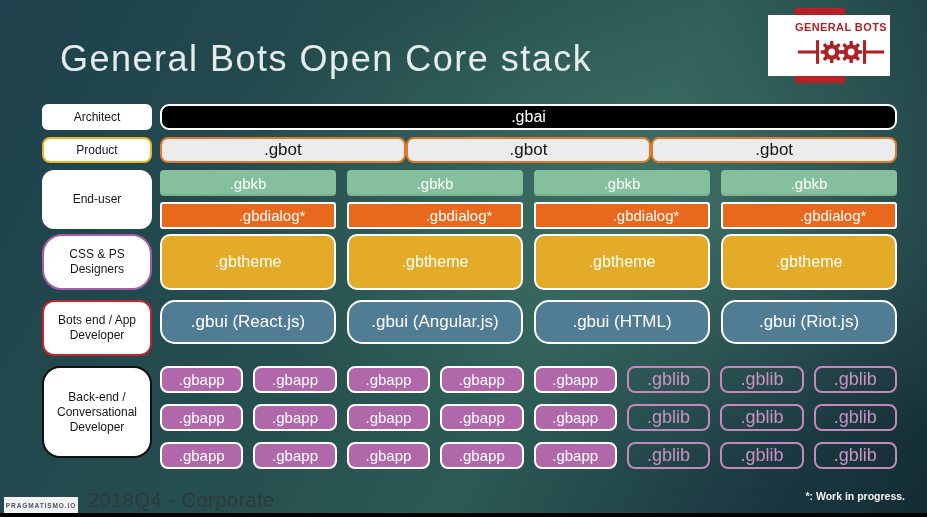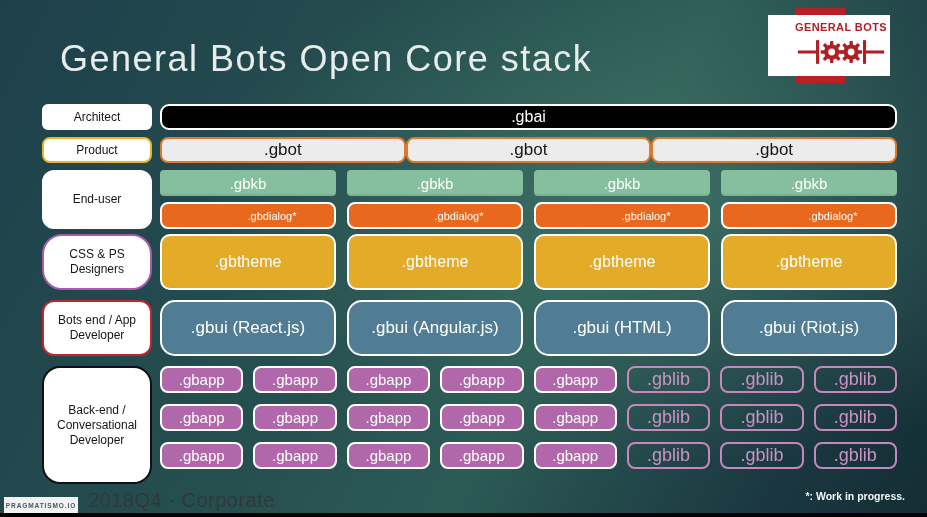--- a/index.html
+++ b/index.html
@@ -32,37 +32,37 @@
   .box{
     display:flex;align-items:center;justify-content:center;box-sizing:border-box;
     white-space:nowrap;
   }
   
   .r-gbai{top:104px;height:26px;grid-template-columns:1fr;}
   .r-gbot{top:137px;height:26px;grid-template-columns:repeat(3,1fr);}
   .r-gbkb{top:170px;height:26px;grid-template-columns:repeat(4,1fr);gap:11px;}
   .r-gbdialog{top:202px;height:27px;grid-template-columns:repeat(4,1fr);gap:11px;}
   .r-gbtheme{top:234px;height:56px;grid-template-columns:repeat(4,1fr);gap:11px;}
-  .r-gbui{top:300px;height:56px;grid-template-columns:repeat(4,1fr);gap:11px;}
+  .r-gbui{top:300px;height:44px;grid-template-columns:repeat(4,1fr);gap:11px;}
   .r-app1{top:366px;height:27px;}
   .r-app2{top:404px;height:27px;}
   .r-app3{top:442px;height:27px;}
   .r-app1,.r-app2,.r-app3{grid-template-columns:repeat(8,1fr);gap:10px;}
   
   .l-architect{top:104px;height:26px;border:2px solid #ffffff;border-radius:6px;}
   .l-product{top:137px;height:26px;border:2px solid #e9b52c;border-radius:8px;}
   .l-enduser{top:170px;height:59px;border:2px solid #ffffff;border-radius:12px;}
   .l-designers{top:234px;height:56px;border:2px solid #a85ca8;border-radius:20px;}
   .l-frontend{top:300px;height:56px;border:2px solid #bf272c;border-radius:12px;}
-  .l-backend{top:366px;height:118px;border:2px solid #111111;border-radius:18px;}
+  .l-backend{top:366px;height:92px;border:2px solid #111111;border-radius:18px;}
   
   .b-gbai{background:#000;color:#fff;border:2px solid #fff;border-radius:9px;font-size:16px;}
   .b-gbot{background:#ececec;color:#151515;border:2px solid #e0792b;border-radius:8px;font-size:17px;}
   .b-gbkb{background:#86bf9d;color:#fefefe;border-radius:4px;font-size:15px;box-shadow:inset 0 -2px 0 rgba(0,0,0,0.08);}
-  .b-gbdialog{background:#e8691d;color:#fff;border:2px solid #fff;border-radius:8px;font-size:11px;padding-left:48px;}
+  .b-gbdialog{background:#e8691d;color:#fff;border:2px solid #fff;border-radius:3px;font-size:15px;padding-left:48px;}
   .b-gbtheme{background:#e3ab27;color:#fff;border:2px solid #fff;border-radius:10px;font-size:16px;}
   .b-gbui{background:#507d93;color:#fff;border:2px solid #fff;border-radius:15px;font-size:17px;}
   .b-gbapp{background:#b168ab;color:#fff;border:2px solid #fff;border-radius:8px;font-size:15px;}
   .b-gblib{background:transparent;color:#cb92c5;border:2px solid #c488bd;border-radius:8px;font-size:18px;}
   
   .brand-box{
     position:absolute;left:4px;top:497px;width:74px;height:16px;background:#f2f2f2;
     display:flex;align-items:center;justify-content:center;
   }
   .brand-text{font-size:6.5px;letter-spacing:0.9px;color:#4a5560;font-weight:bold;}

